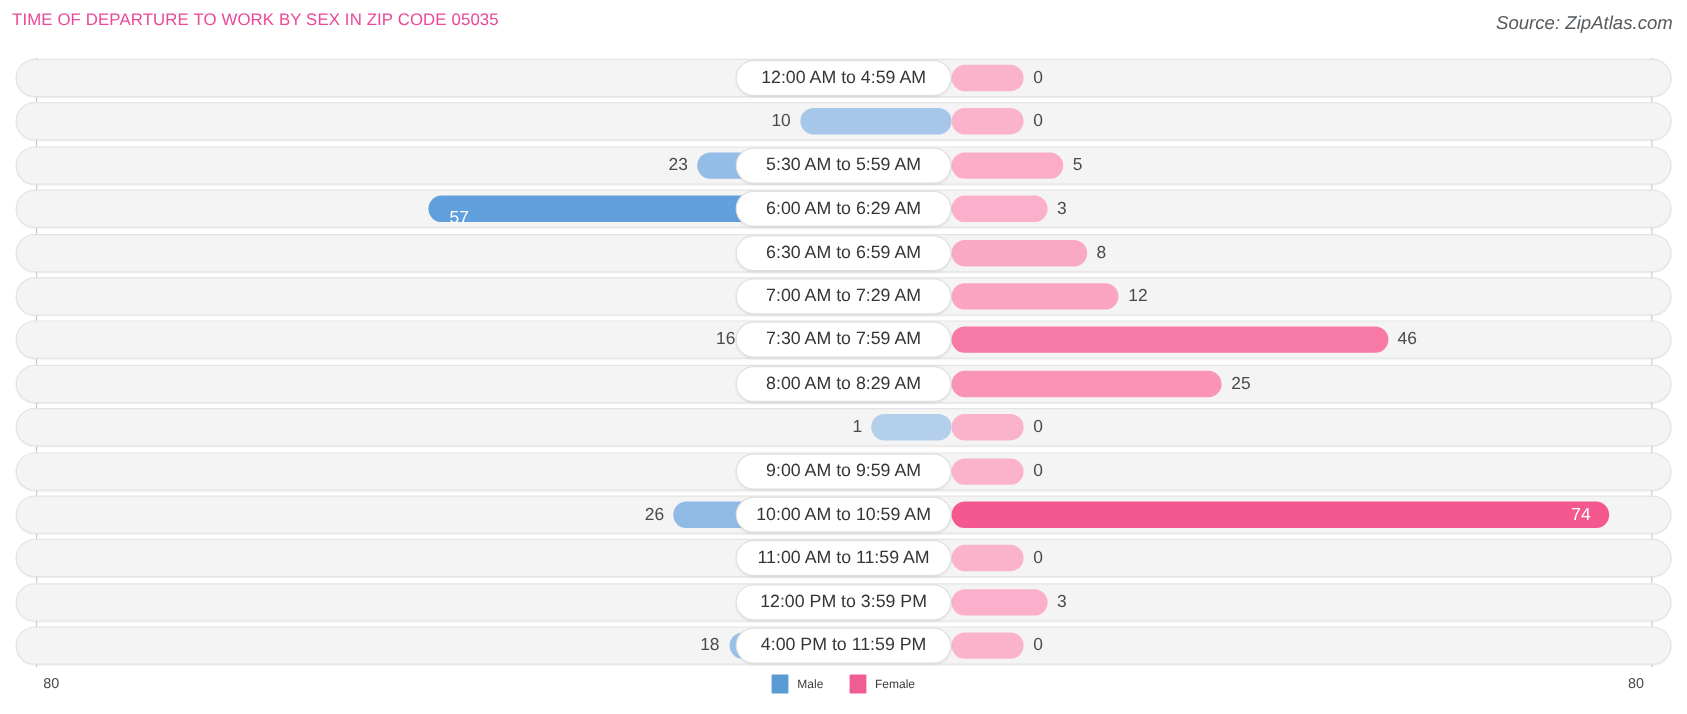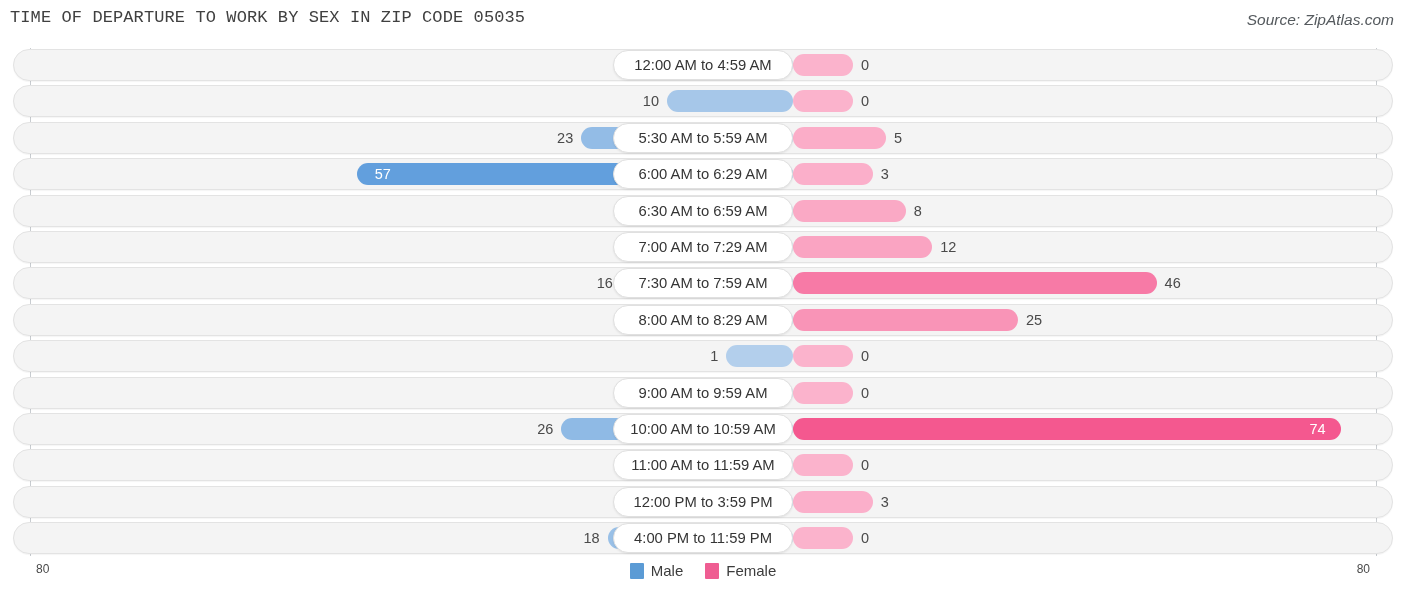--- a/index.html
+++ b/index.html
@@ -19,25 +19,24 @@
   .header {
     position: absolute;
     top: 0; left: 0;
     width: 1406px;
     height: 46px;
   }
   .chart-title {
     position: absolute;
     left: 10px;
     top: 8px;
-    font-size: 17px;
-    color: #404040;
+    font-size: 14px;
+    color: #ec4899;
     letter-spacing: .1px;
     white-space: nowrap;
-    font-family: Liberation Mono, monospace;
   }
   .source-note {
     position: absolute;
     right: 12px;
     top: 11px;
     font-size: 15.5px;
     font-style: italic;
     color: #555a5e;
     white-space: nowrap;
   }
@@ -160,21 +159,21 @@
     display: flex;
     align-items: center;
     gap: 7px;
   }
   .legend-swatch {
     width: 14px;
     height: 16px;
     border-radius: 1px;
   }
   .legend-label {
-    font-size: 15px;
+    font-size: 10px;
     color: #3c3c3c;
   }
 </style>
 </head>
 <body>
 
 <div class="header">
   <div class="chart-title">TIME OF DEPARTURE TO WORK BY SEX IN ZIP CODE 05035</div>
   <div class="source-note">Source: ZipAtlas.com</div>
 </div>
@@ -206,21 +205,21 @@
       <div class="val male-out" style="right: 819.8px;">23</div>
       <div class="val female-out" style="left: 881px;">5</div>
       <div class="cat-pill">
         <span>5:30 AM to 5:59 AM</span>
       </div>
     </div>
     <div class="row" style="top: 112.2px;">
       <div class="row-track"></div>
       <div class="bar male" style="width: 436.2px; background: rgb(98, 159, 221);"></div>
       <div class="bar female" style="width: 79.8px; background: rgb(251, 175, 202);"></div>
-      <div class="val inside" style="right: 1002.2px;">57</div>
+      <div class="val inside" style="right: 1002.2px; margin-top: 8px;">57</div>
       <div class="val female-out" style="left: 867.8px;">3</div>
       <div class="cat-pill">
         <span>6:00 AM to 6:29 AM</span>
       </div>
     </div>
     <div class="row" style="top: 148.6px;">
       <div class="row-track"></div>
       <div class="bar male" style="width: 60px; background: rgb(180, 208, 236);"></div>
       <div class="bar female" style="width: 112.8px; background: rgb(250, 169, 197);"></div>
       <div class="val male-out" style="right: 668px;">0</div>

